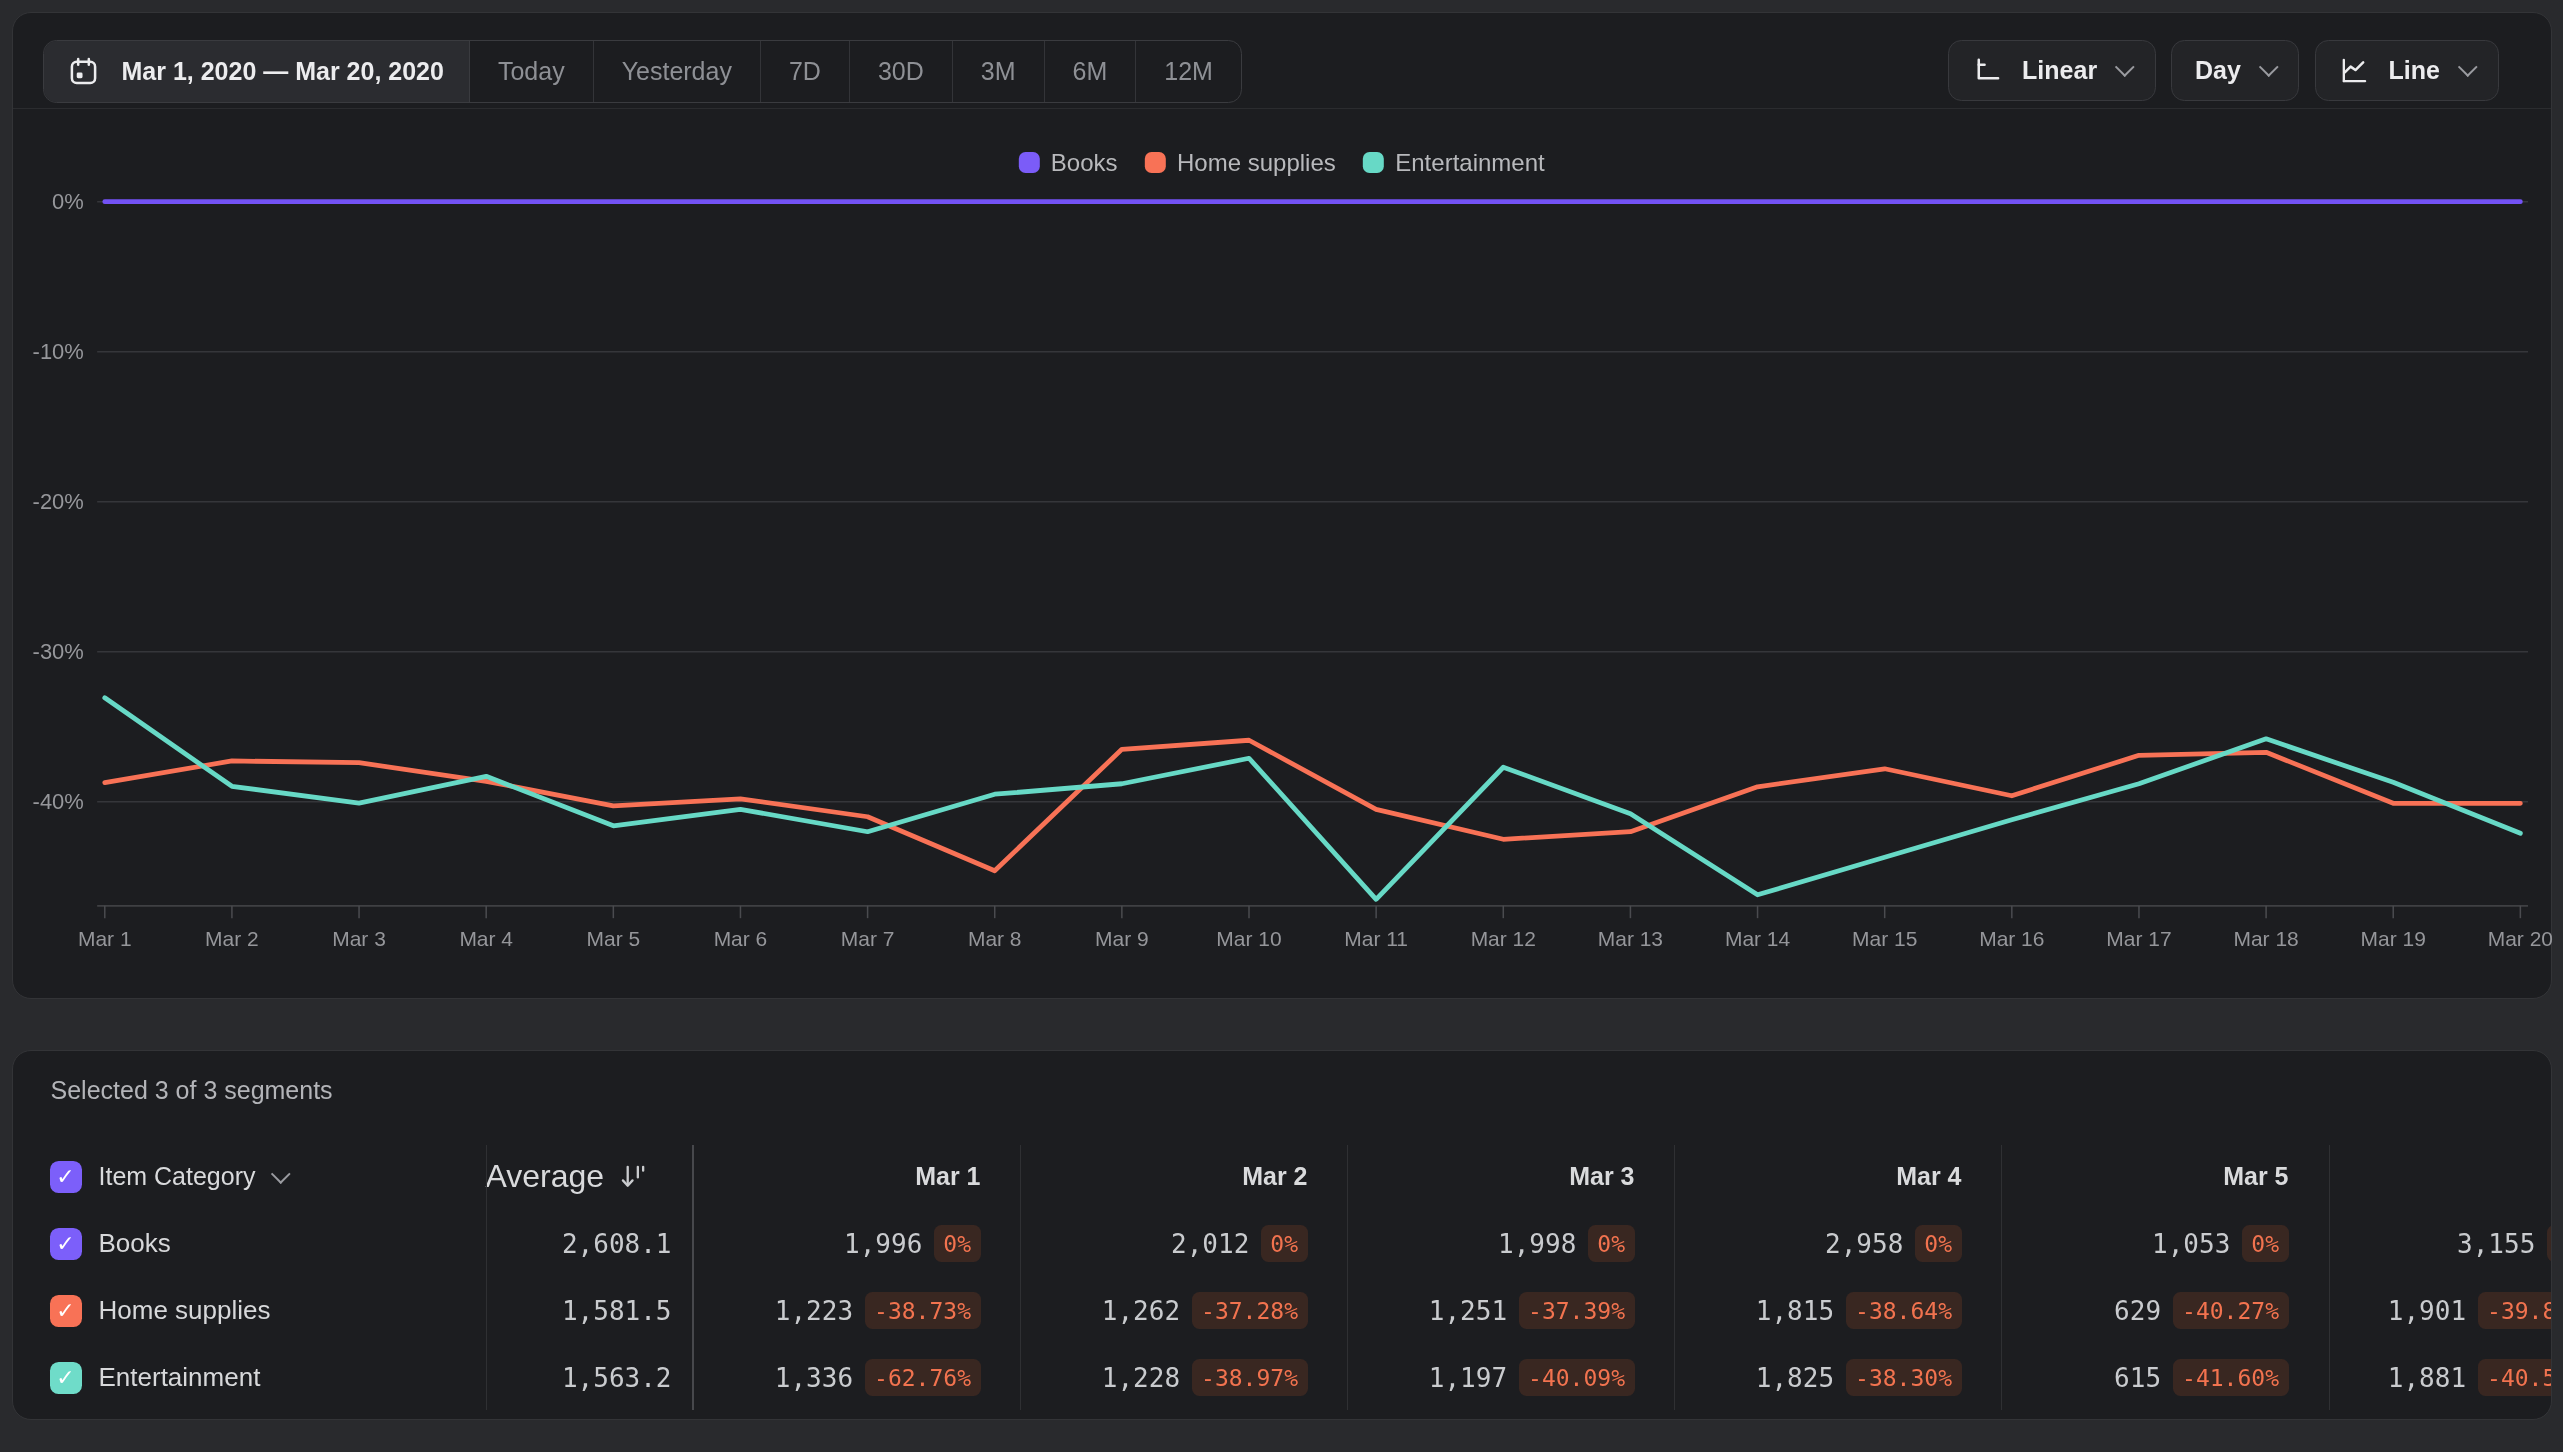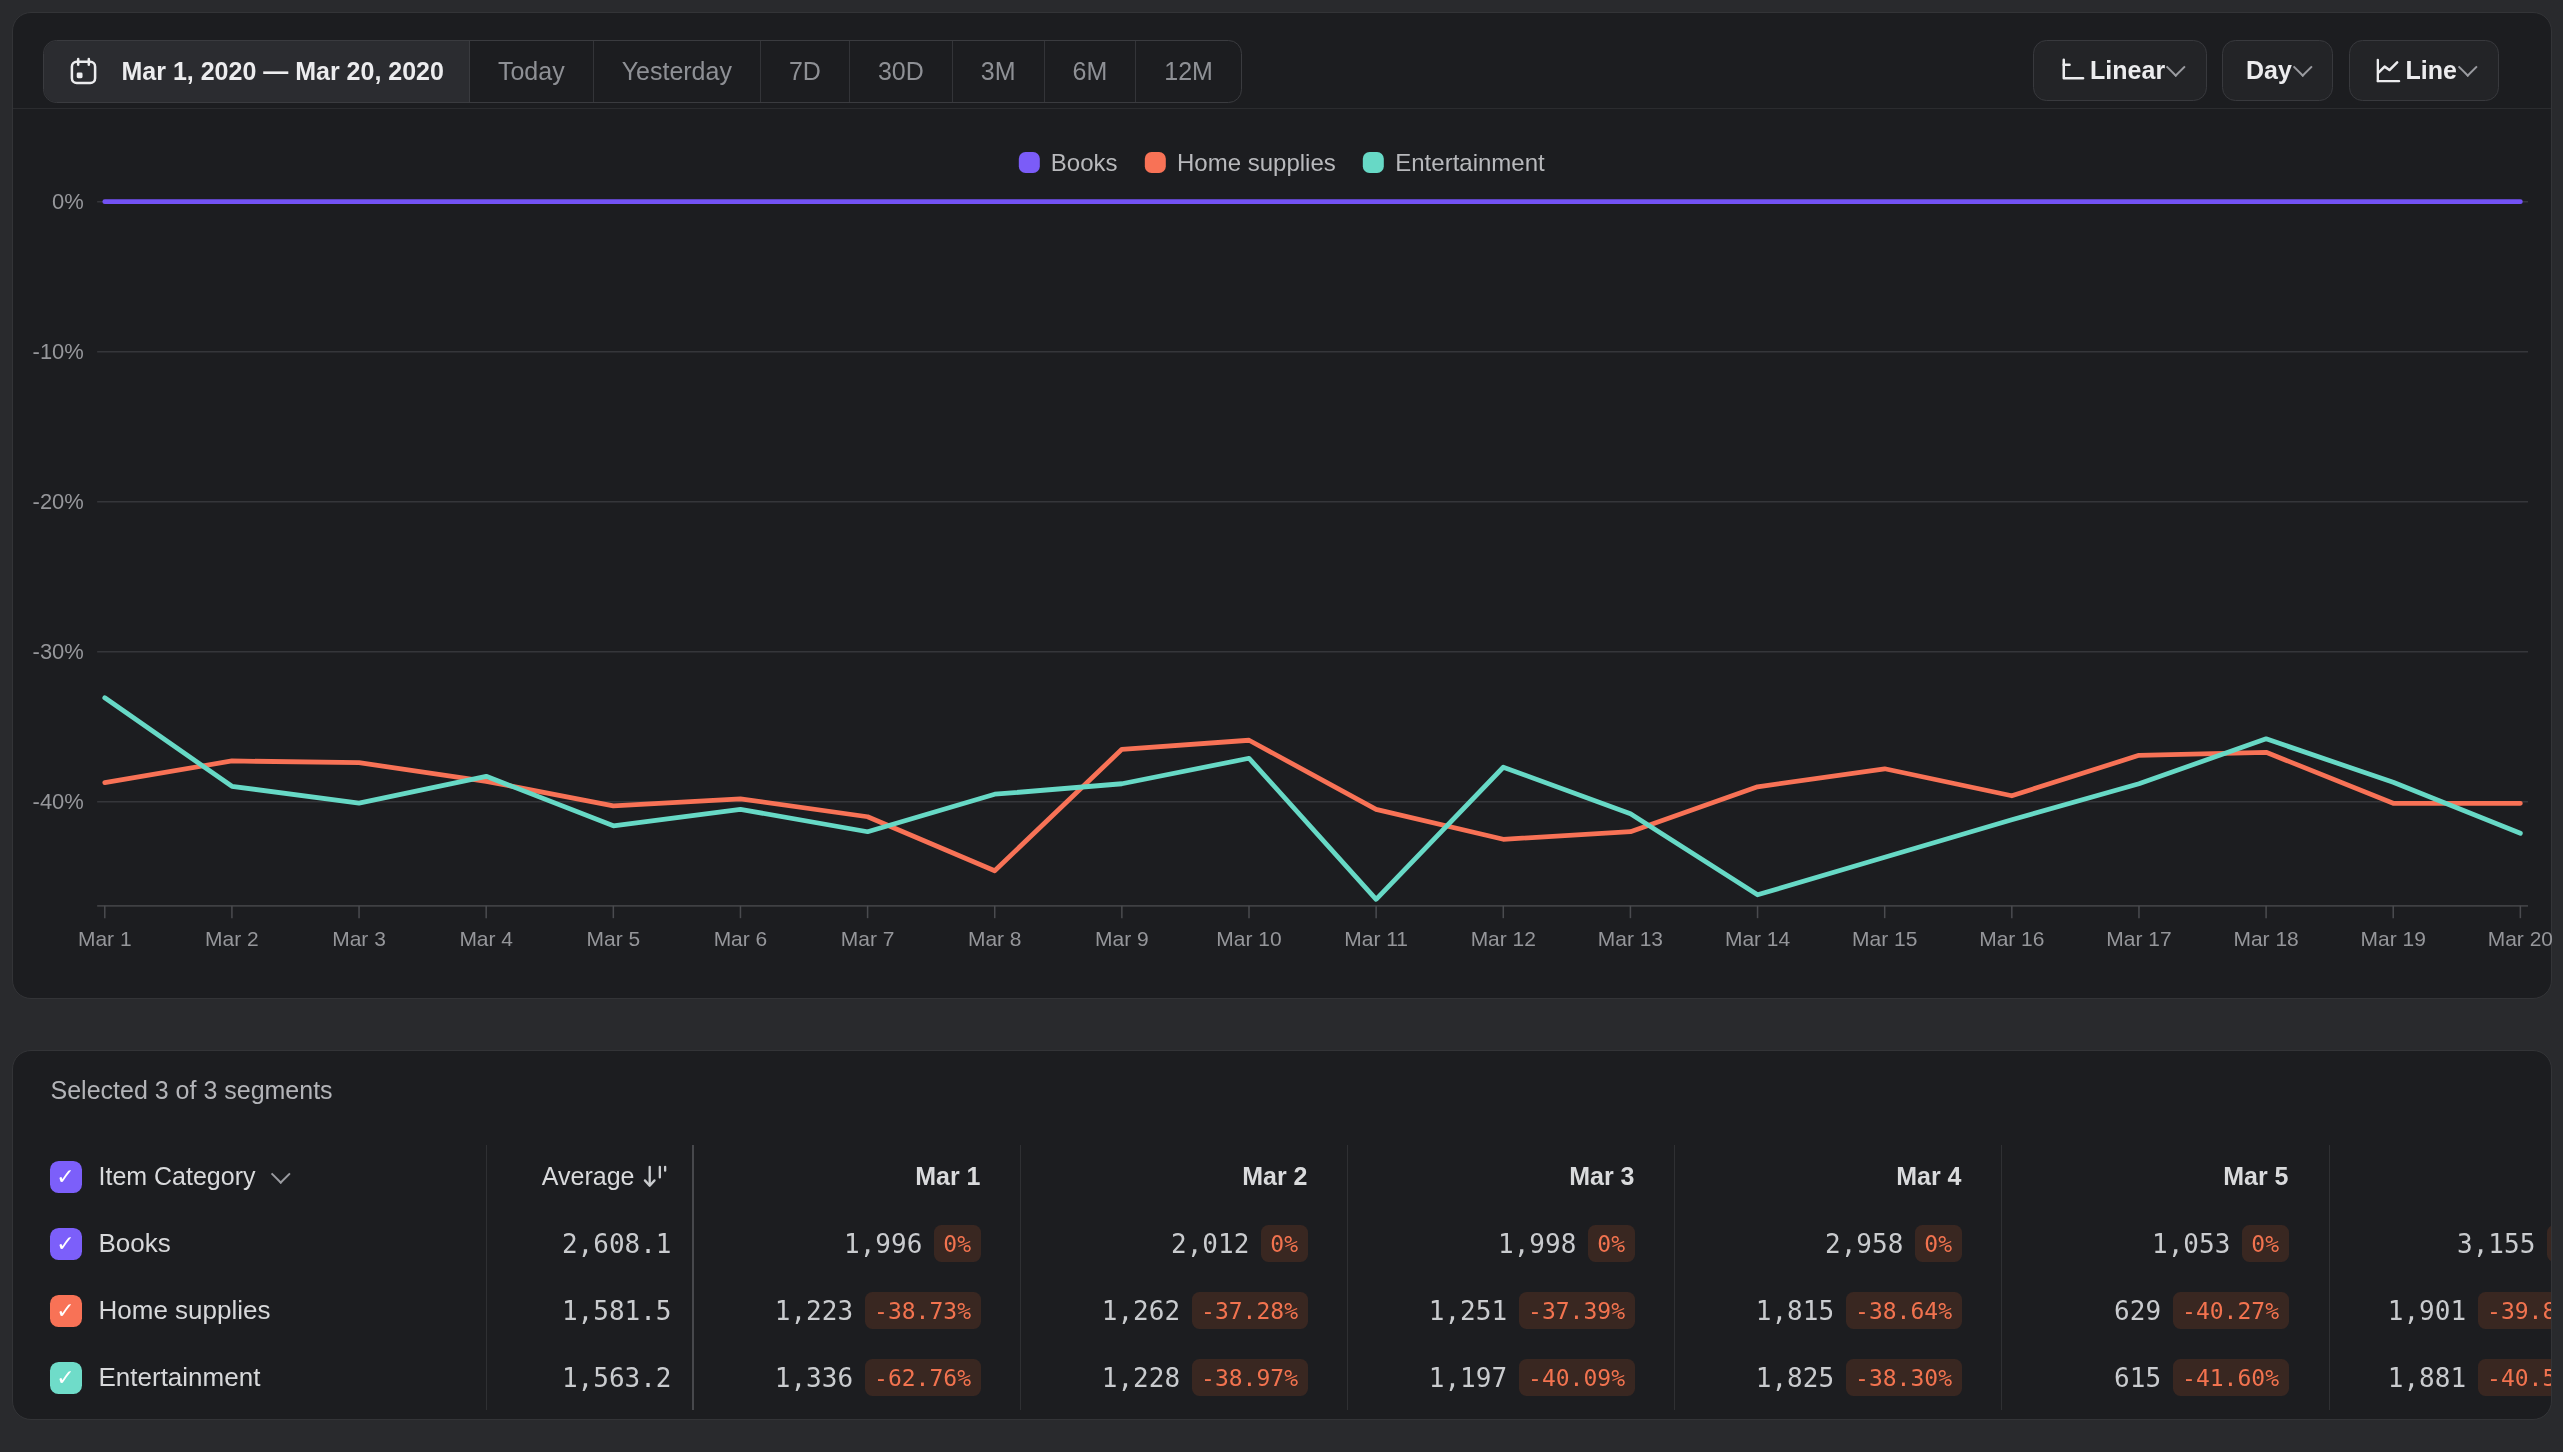--- a/index.html
+++ b/index.html
@@ -14,21 +14,21 @@
   .range-group{position:absolute;left:30px;top:27px;height:61px;display:flex;align-items:stretch;
                border:1px solid #3a3b3f;border-radius:13.4px;overflow:hidden}
   .range-date{display:flex;align-items:center;gap:24px;padding:0 25px;background:#2b2c30;
               color:#ececee;font-size:25px;font-weight:600;border-right:1px solid #3a3b3f;cursor:pointer}
   .range-btn{display:flex;align-items:center;padding:0 28px;color:#8e9095;font-size:25px;
              font-weight:500;border-right:1px solid #333438;cursor:pointer}
   .range-btn:last-child{border-right:none}
   .chip{position:absolute;left:1290px;top:27px;height:61px;display:flex;align-items:center;gap:15.3px;
         padding:0 25px;border:1px solid #3a3b3f;border-radius:13.4px;color:#ececee;font-size:25px;font-weight:500;cursor:pointer}
   .tools{position:absolute;right:52px;top:27px;display:flex;gap:15.3px}
-  .tool-btn{height:61px;display:flex;align-items:center;gap:4px;padding:0 23px;background:#232427;
+  .tool-btn{height:61px;display:flex;align-items:center;gap:21px;padding:0 23px;background:#232427;
             border:1px solid #38393d;border-radius:13.4px;color:#ececee;font-size:25px;font-weight:600;cursor:pointer;box-sizing:border-box}
   .chev{width:11.5px;height:11.5px;border-right:2.9px solid #9a9ba0;border-bottom:2.9px solid #9a9ba0;
         transform:rotate(45deg);margin-top:-5.7px}
   .icon-svg{display:block}
 
   
   .legend{position:absolute;top:136px;left:50%;transform:translateX(-50%);display:flex;gap:27px;align-items:center}
   .lg-item{display:flex;gap:11.5px;align-items:center;font-size:24px;color:#b8b9bc;cursor:pointer}
   .lg-swatch{width:21px;height:21px;border-radius:6.7px}
 
@@ -43,22 +43,22 @@
   .cbox{width:32px;height:32px;border-radius:8.6px;display:flex;align-items:center;justify-content:center;
         color:#fff;font-size:22px;flex:0 0 auto;cursor:pointer}
   .avg-cell{text-align:right;padding-right:20px;font-family:"DejaVu Sans Mono",monospace;font-size:26px;color:#c9cbce}
   .day-cell{display:flex;justify-content:flex-end;align-items:center;gap:11.5px;padding-right:38px;
             font-family:"DejaVu Sans Mono",monospace;font-size:26px;color:#c9cbce}
   .badge{font-family:"DejaVu Sans Mono",monospace;font-size:23px;color:#f2734f;background:#392721;
          padding:5.7px 9.5px;border-radius:7.6px;white-space:nowrap}
   .hdr-cat{font-size:25px;font-weight:500;color:#d9dadc}
   .hdr-day{font-family:"Liberation Sans",sans-serif;font-size:25px;font-weight:700;color:#d9dadc;
            text-align:right;padding-right:38px}
-  .hdr-avg{display:flex;justify-content:flex-end;align-items:center;gap:7px;padding-right:23px;
-           font-size:25px;font-weight:500;color:#d9dadc;cursor:pointer}
+  .hdr-avg{display:flex;align-items:center;gap:16px;padding-right:23px;
+           font-size:32px;font-weight:500;color:#d9dadc;cursor:pointer}
   .vdiv{position:absolute;top:1.9px;width:1px;background:#2f3033}
   .vdiv.bright{width:2.9px;background:#47484c}
 </style>
 </head>
 <body>
 
 <div class="panel" id="panel-top">
 
   <div class="toolbar">
     <div class="range-group">

